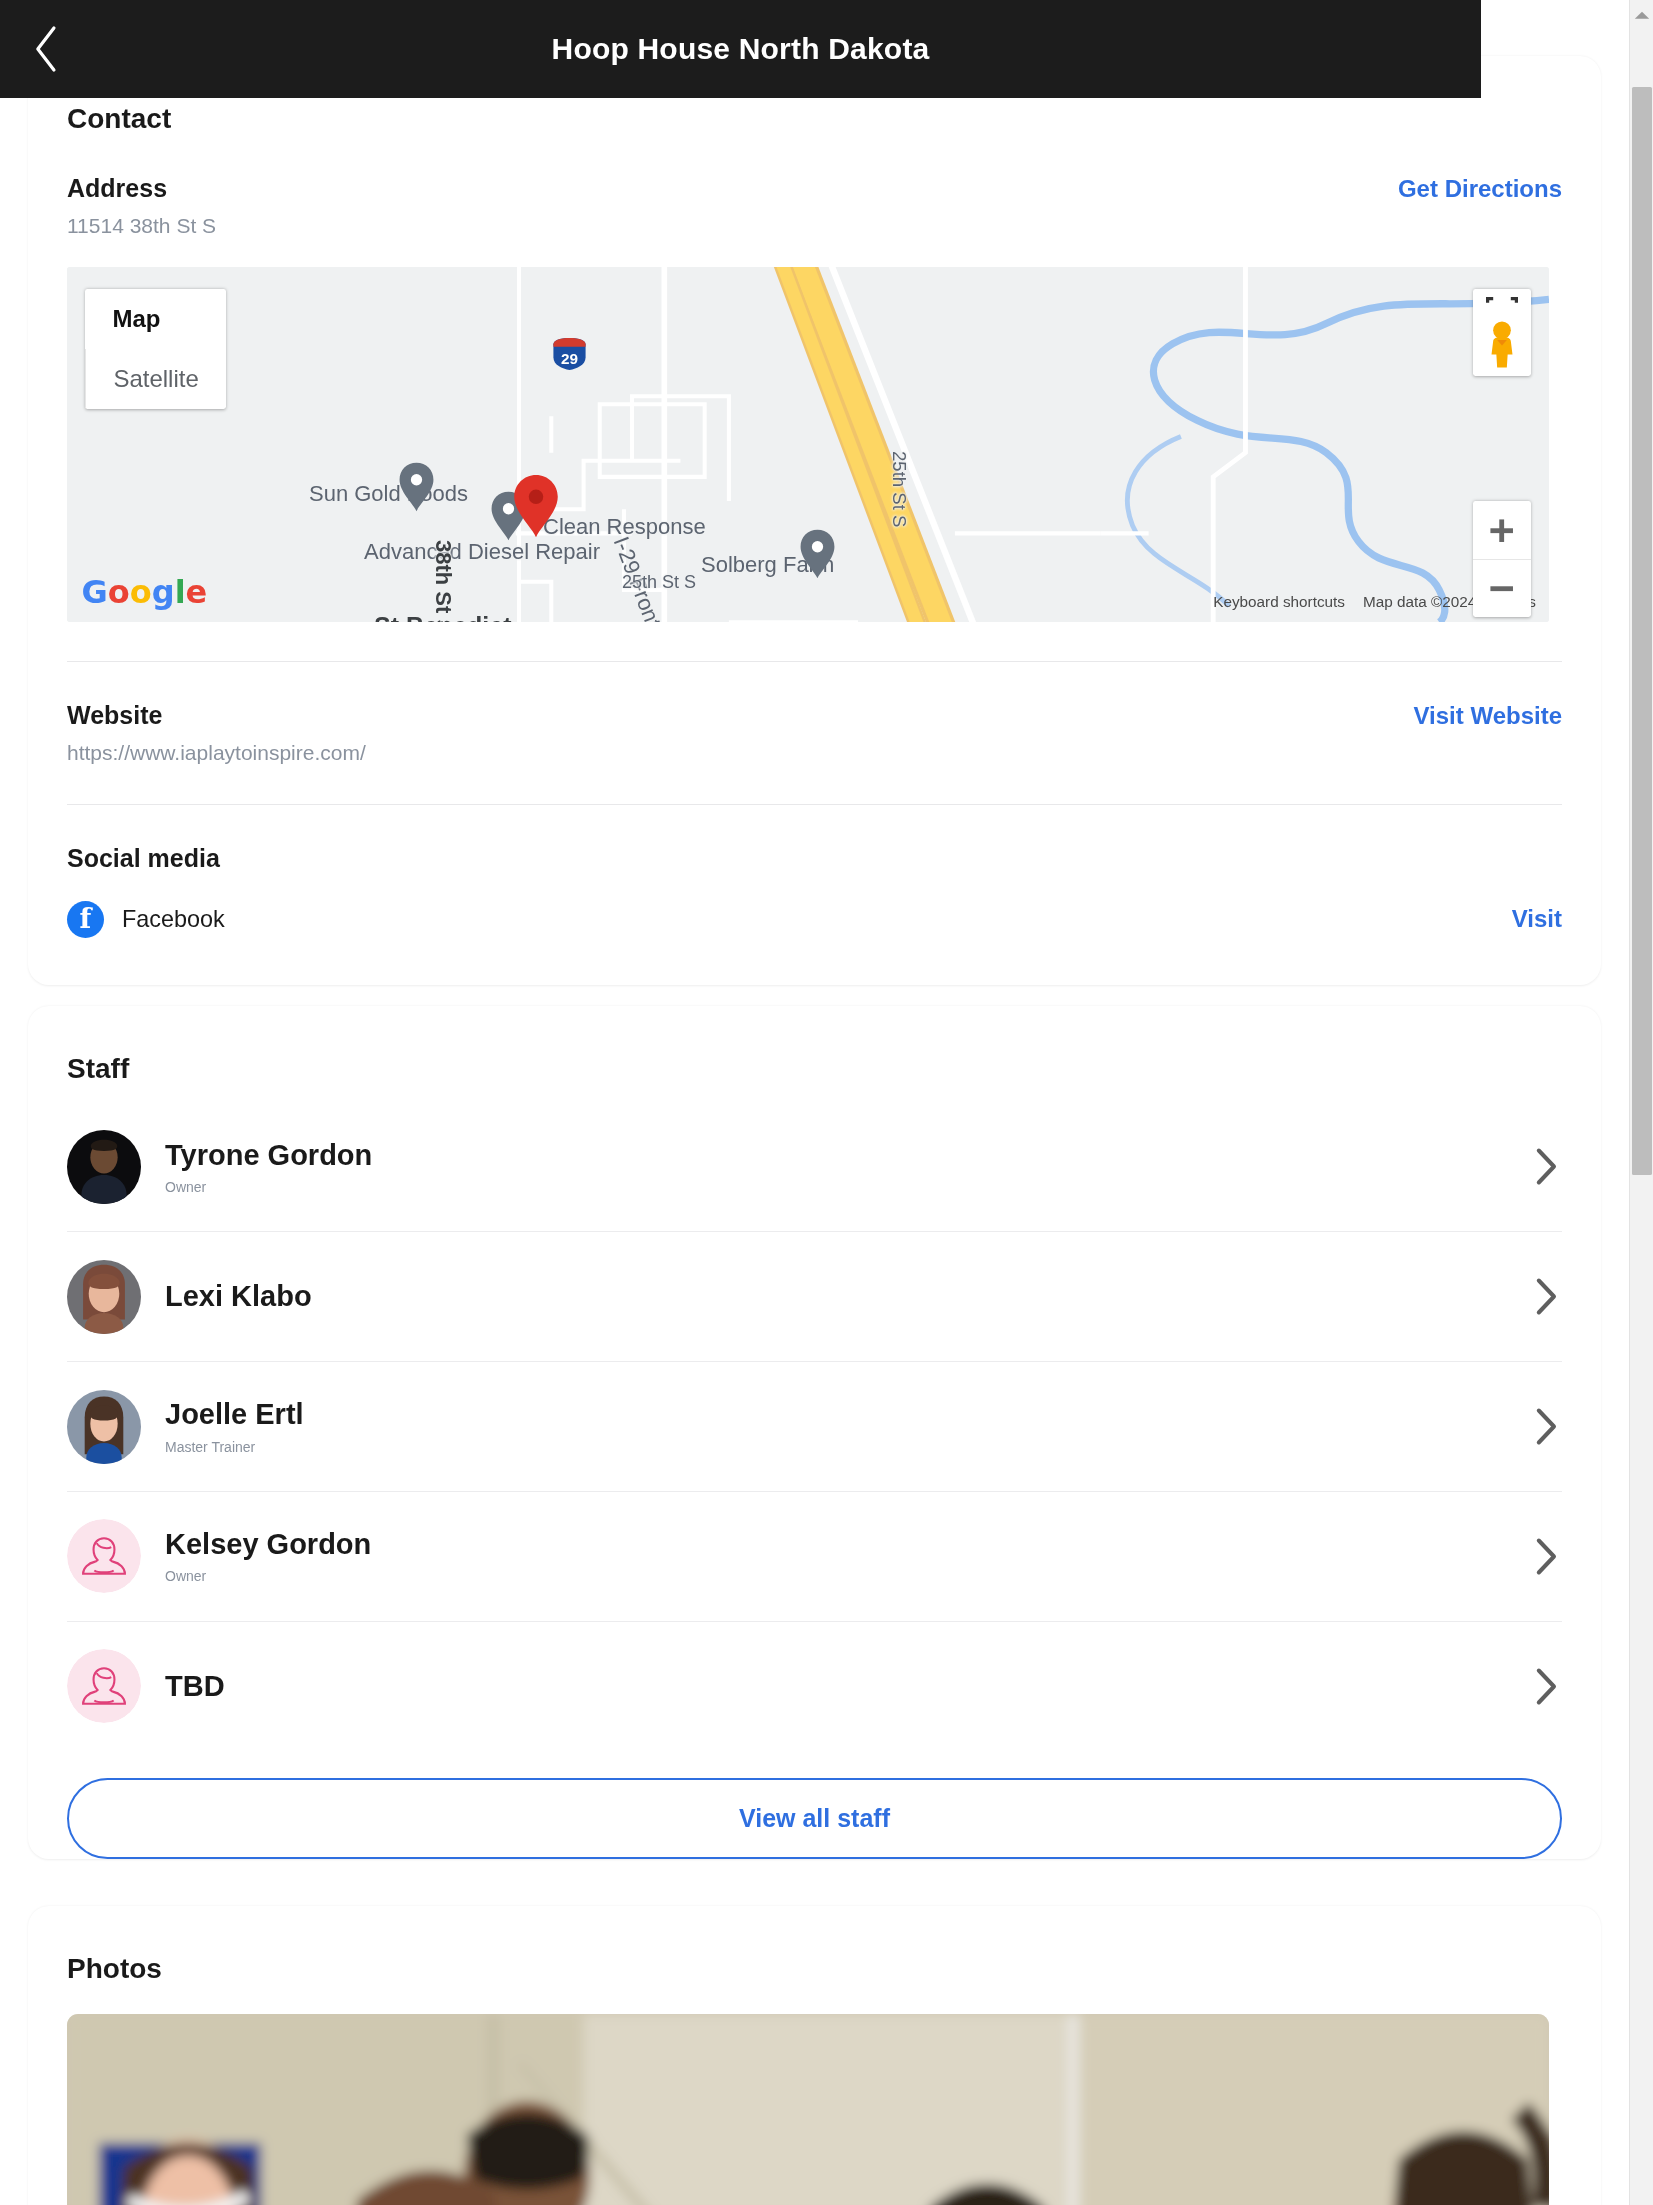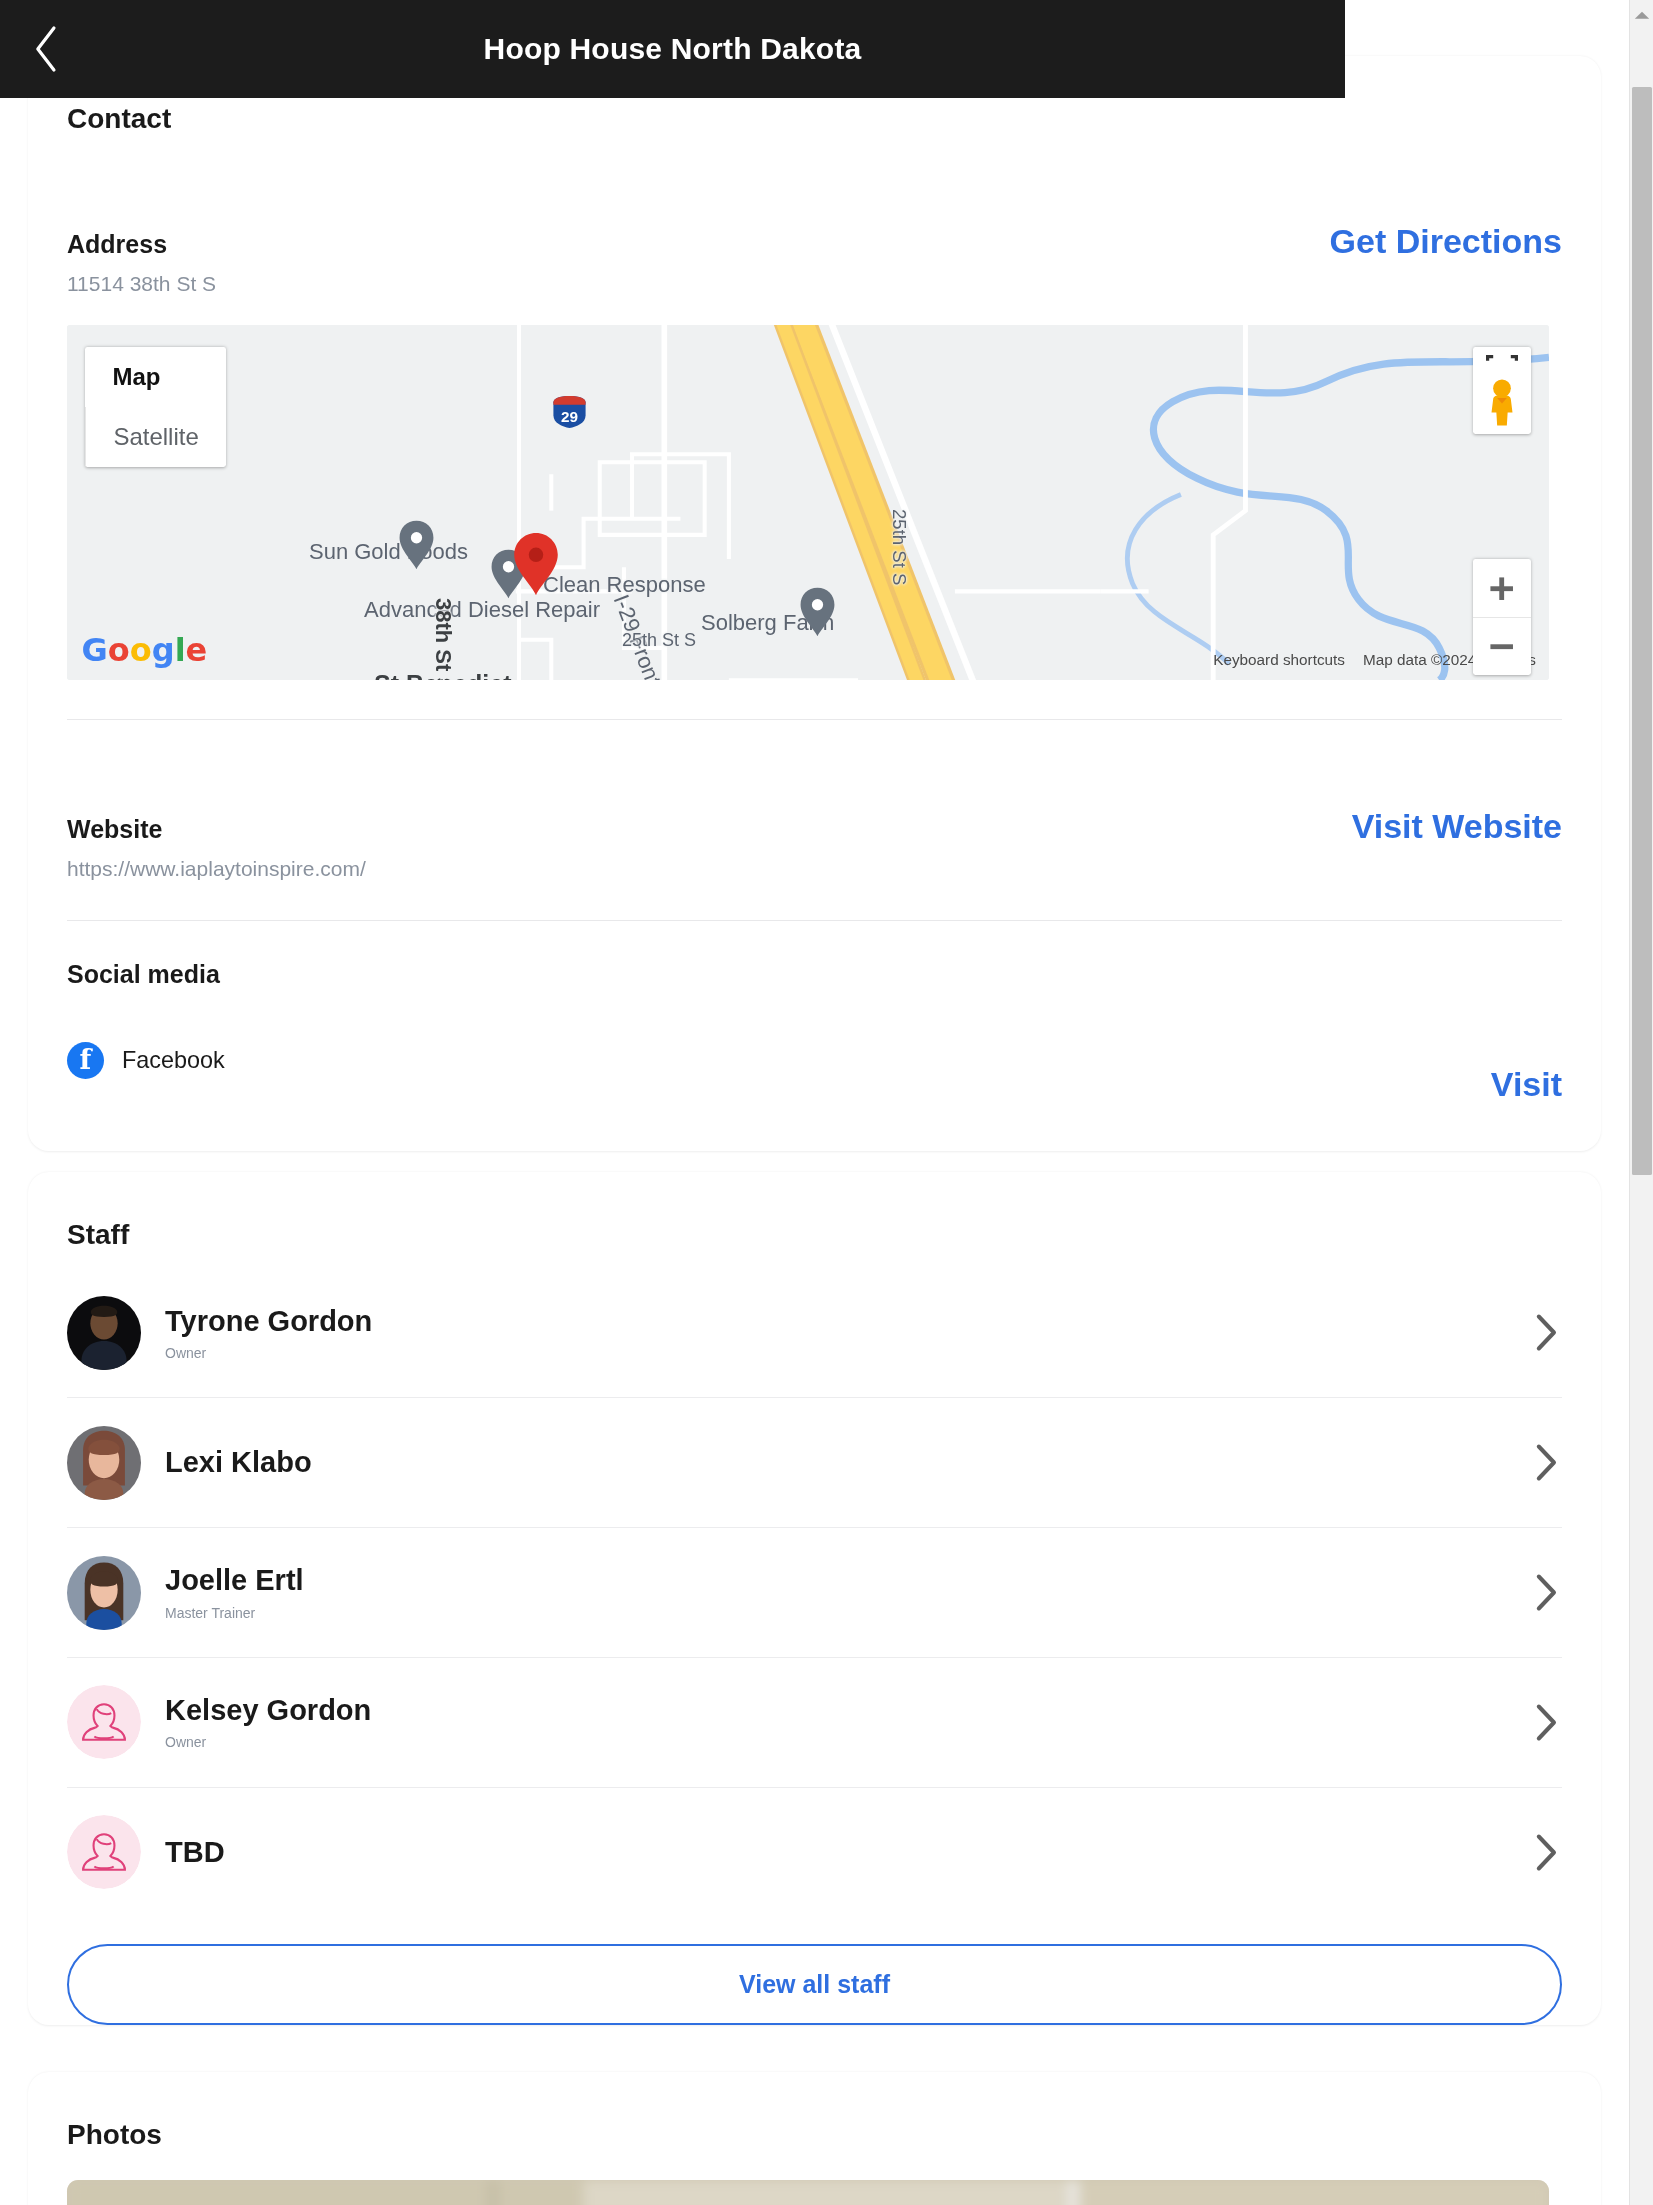--- a/index.html
+++ b/index.html
@@ -6,21 +6,21 @@
   html, body {
     width: 1653px; height: 2205px;
     background: #f3f3f4;
     font-family: "Liberation Sans", sans-serif;
     overflow: hidden;
   }
   .screen { position: relative; width: 1653px; height: 2205px; background: #ffffff; }
 
   
   .topbar {
-    position: absolute; top: 0; left: 0; width: 1345px; height: 98px;
+    position: absolute; top: 0; left: 0; width: 1481px; height: 98px;
     background: #1c1c1c; display: flex; align-items: center; justify-content: center;
   }
   .back-btn {
     position: absolute; left: 18px; top: 50%; transform: translateY(-50%);
     width: 57px; height: 57px; display: flex; align-items: center; justify-content: center;
     cursor: pointer;
   }
   .back-btn svg { display: block; }
   .topbar-title {
     color: #ffffff; font-size: 30px; font-weight: bold; letter-spacing: 0.2px;
@@ -44,21 +44,21 @@
   .section-title {
     font-size: 28px; font-weight: bold; color: #1a1a1a; padding: 47px 0 0 0;
   }
 
   .row-label-line {
     display: flex; align-items: baseline; justify-content: space-between;
     padding-top: 39px;
     text-align: right;
   }
   .sub-label { font-size: 25px; font-weight: bold; color: #1a1a1a; }
-  .link { font-size: 34px; font-weight: bold; color: #2f6fe0; cursor: pointer; margin-top: 48px; }
+  .link { font-size: 24px; font-weight: bold; color: #2f6fe0; cursor: pointer; }
   .muted { font-size: 21px; color: #8a929e; padding-top: 11.3px; }
 
   .divider { height: 0.8px; background: #e8e8ea; margin-top: 39px; }
 
   
   .map-wrap {
     position: relative; margin-top: 29px; height: 355px; width: 1482px;
     background: #eff1f2; border-radius: 3.2px; overflow: hidden;
   }
   .map-canvas { position: absolute; inset: 0; }

